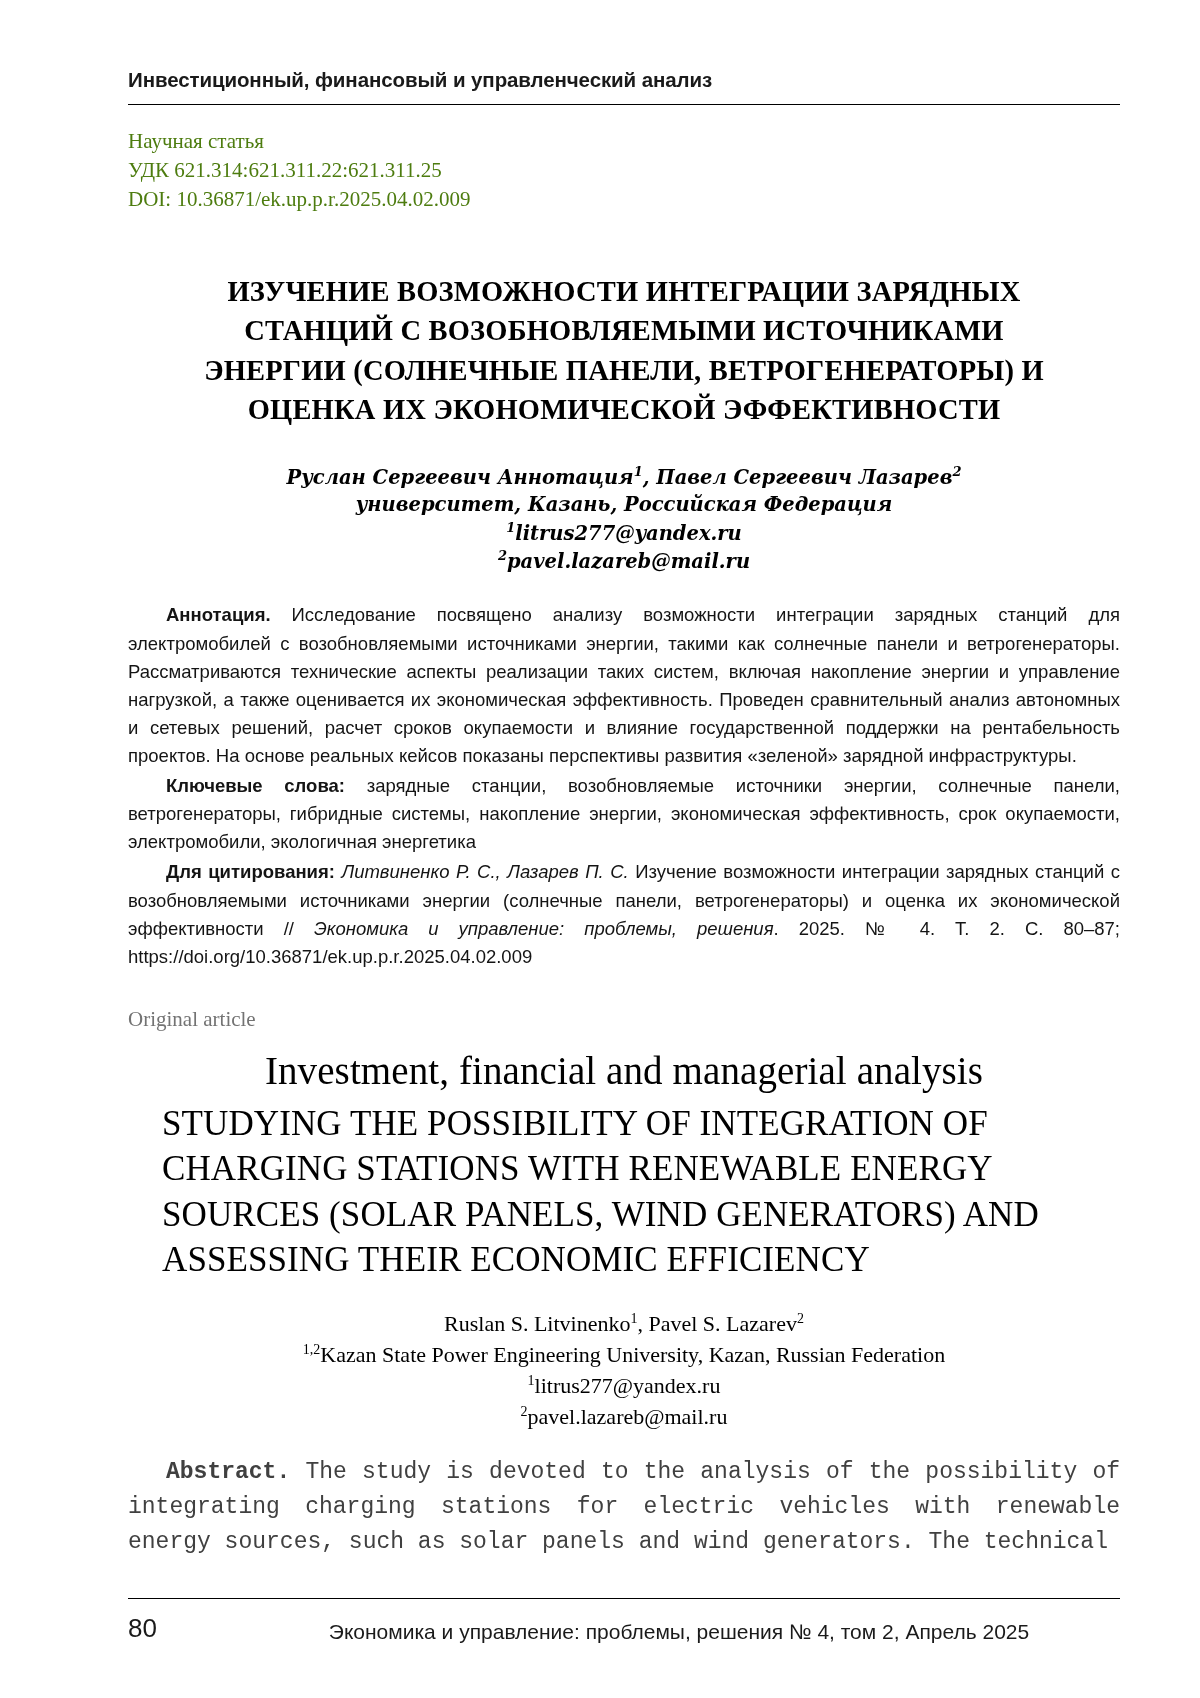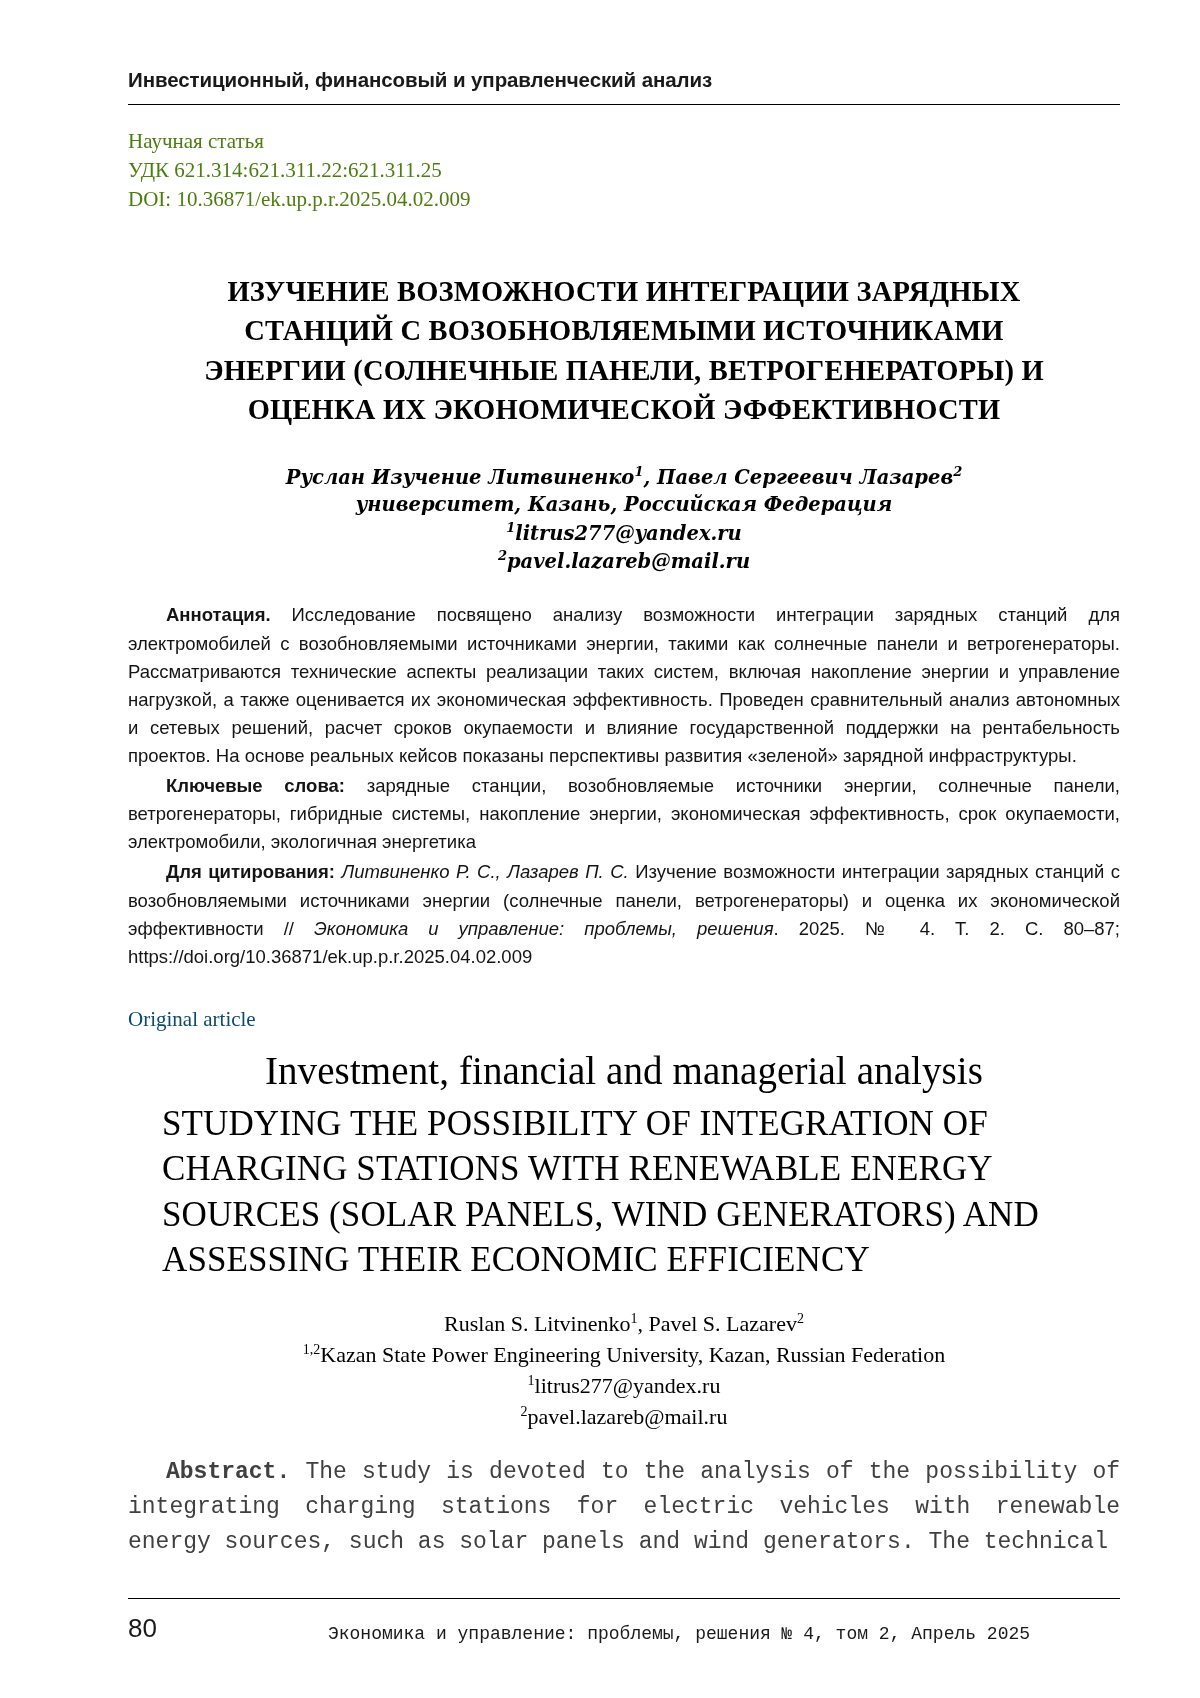--- a/index.html
+++ b/index.html
@@ -83,21 +83,21 @@
     color: #141414;
   }
   .abs-ru p { margin: 0 0 2px 0; text-indent: 38px; }
   .lbl { font-weight: bold; }
   .it { font-style: italic; }
 
   
   .orig-article {
     margin-top: 36px;
     font-size: 21px;
-    color: #0c4a6e;
+    color: #737373;
   }
 
   .subtitle-en {
     margin-top: 16px;
     text-align: center;
     font-size: 39px;
     letter-spacing: 0.1px;
   }
   .title-en {
     margin: 8px 34px 0 34px;
@@ -144,22 +144,22 @@
   }
   .page-num {
     font-family: "Liberation Sans", sans-serif;
     font-size: 26px;
     color: #1a1a1a;
     width: 120px;
   }
   .footer-journal {
     flex: 1;
     text-align: center;
-    font-family: Liberation Mono, monospace;
-    font-size: 18px;
+    font-family: Liberation Sans, sans-serif;
+    font-size: 21px;
     color: #1a1a1a;
     padding-right: 10px;
   }
 </style>
 </head>
 <body>
 
 <div class="page">
 
   <div class="running-head">Инвестиционный, финансовый и управленческий анализ</div>
@@ -168,21 +168,21 @@
   <div class="meta">
     <div>Научная статья</div>
     <div>УДК 621.314:621.311.22:621.311.25</div>
     <div>DOI: 10.36871/ek.up.p.r.2025.04.02.009</div>
   </div>
 
   <div class="title-ru">ИЗУЧЕНИЕ ВОЗМОЖНОСТИ ИНТЕГРАЦИИ ЗАРЯДНЫХ СТАНЦИЙ С ВОЗОБНОВЛЯЕМЫМИ ИСТОЧНИКАМИ ЭНЕРГИИ (СОЛНЕЧНЫЕ ПАНЕЛИ, ВЕТРОГЕНЕРАТОРЫ) И ОЦЕНКА ИХ ЭКОНОМИЧЕСКОЙ ЭФФЕКТИВНОСТИ</div>
 
   <div class="authors-ru">
     <div>
-      <span>Руслан Изучение Литвиненко</span><span class="sup">1</span><span>, Павел Сергеевич Лазарев</span><span class="sup">2</span>
+      <span>Руслан Сергеевич Аннотация</span><span class="sup">1</span><span>, Павел Сергеевич Лазарев</span><span class="sup">2</span>
     </div>
     <div>университет, Казань, Российская Федерация</div>
     <div><span class="sup">1</span><span class="email">litrus277@yandex.ru</span></div>
     <div><span class="sup">2</span><span class="email">pavel.lazareb@mail.ru</span></div>
   </div>
 
   <div class="abs-ru">
     <p><span class="lbl">Аннотация.</span><span> Исследование посвящено анализу возможности интеграции зарядных станций для электромобилей с возобновляемыми источниками энергии, такими как солнечные панели и ветрогенераторы. Рассматриваются технические аспекты реализации таких систем, включая накопление энергии и управление нагрузкой, а также оценивается их экономическая эффективность. Проведен сравнительный анализ автономных и сетевых решений, расчет сроков окупаемости и влияние государственной поддержки на рентабельность проектов. На основе реальных кейсов показаны перспективы развития «зеленой» зарядной инфраструктуры.</span></p>
     <p><span class="lbl">Ключевые слова:</span><span> зарядные станции, возобновляемые источники энергии, солнечные панели, ветрогенераторы, гибридные системы, накопление энергии, экономическая эффективность, срок окупаемости, электромобили, экологичная энергетика</span></p>
     <p><span class="lbl">Для цитирования:</span><span class="it"> Литвиненко Р. С., Лазарев П. С.</span><span> Изучение возможности интеграции зарядных станций с возобновляемыми источниками энергии (солнечные панели, ветрогенераторы) и оценка их экономической эффективности  // </span><span class="it">Экономика и управление: проблемы, решения</span><span>. 2025. № 4. Т. 2. С. 80–87; https://doi.org/10.36871/ek.up.p.r.2025.04.02.009</span></p>

